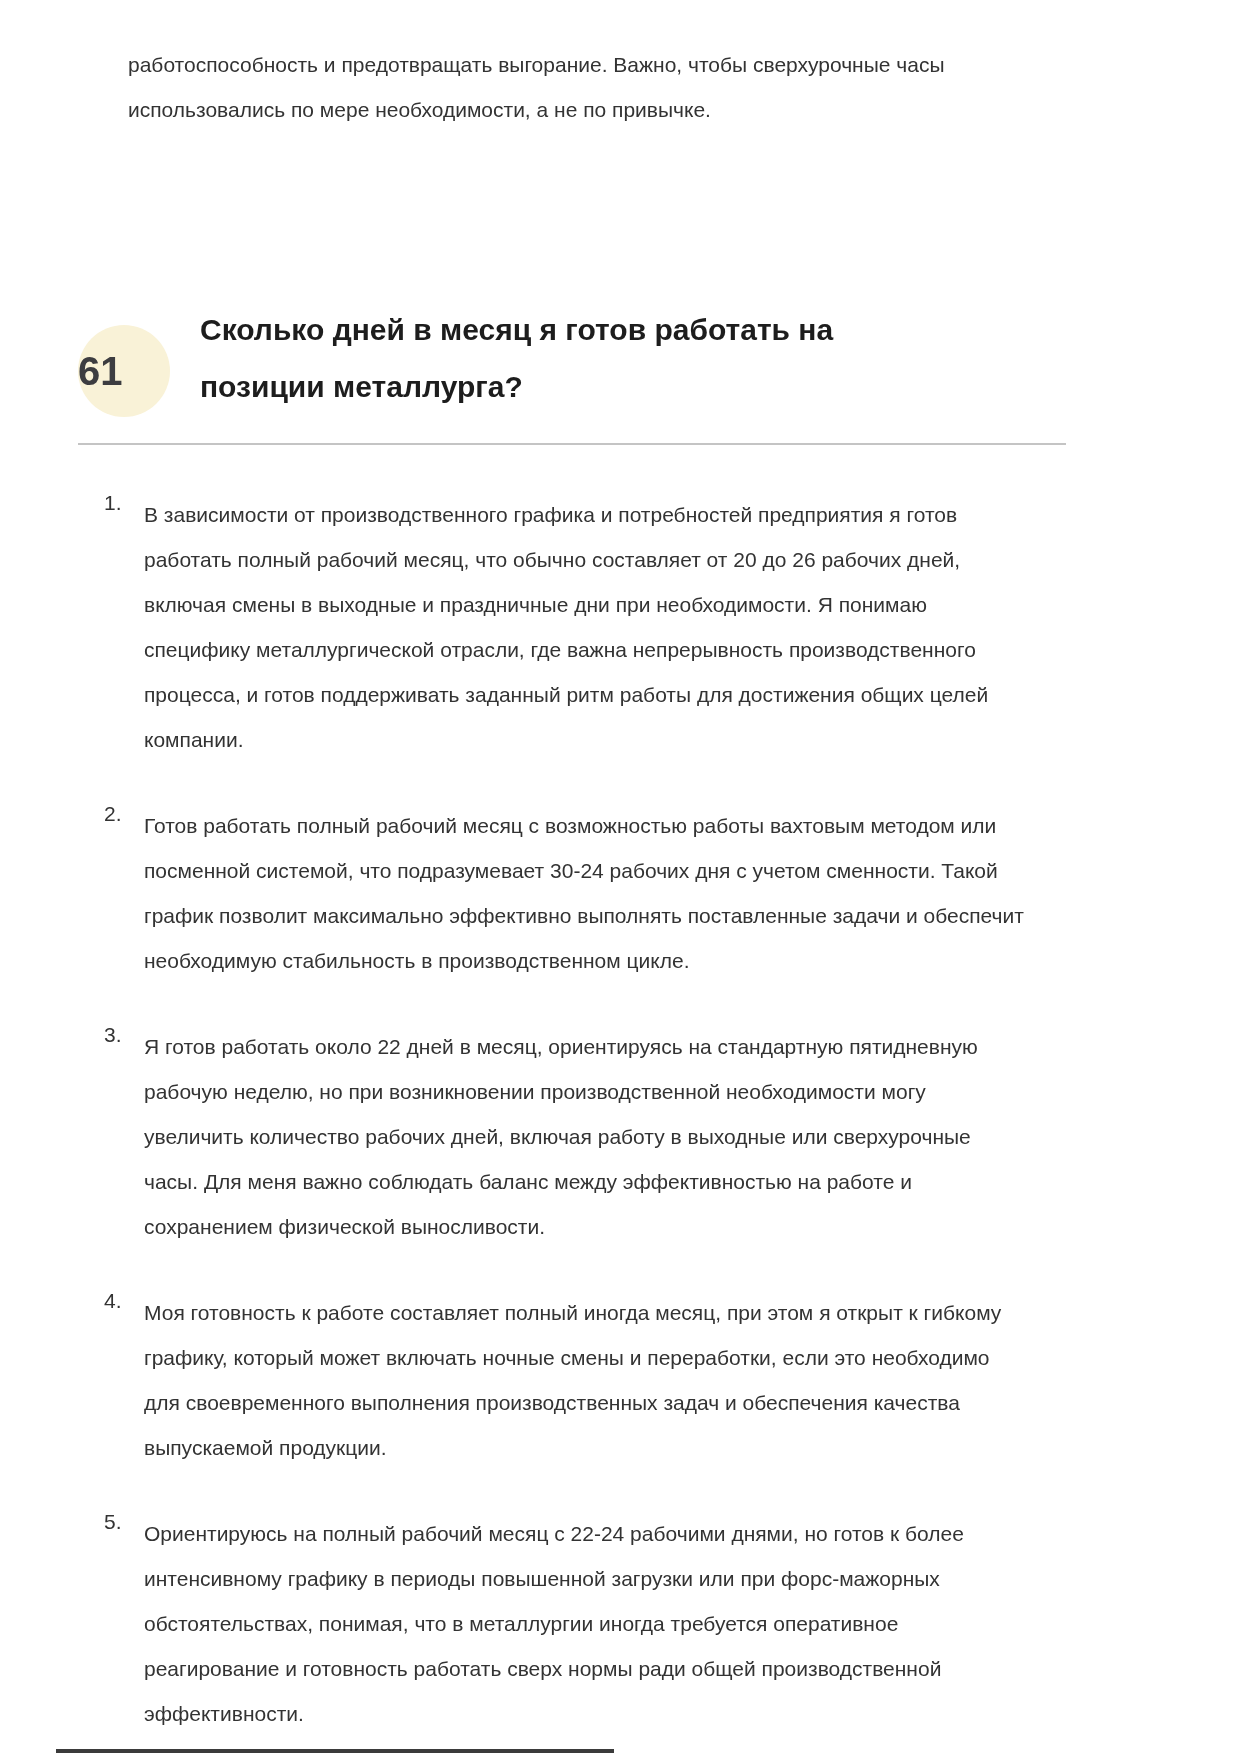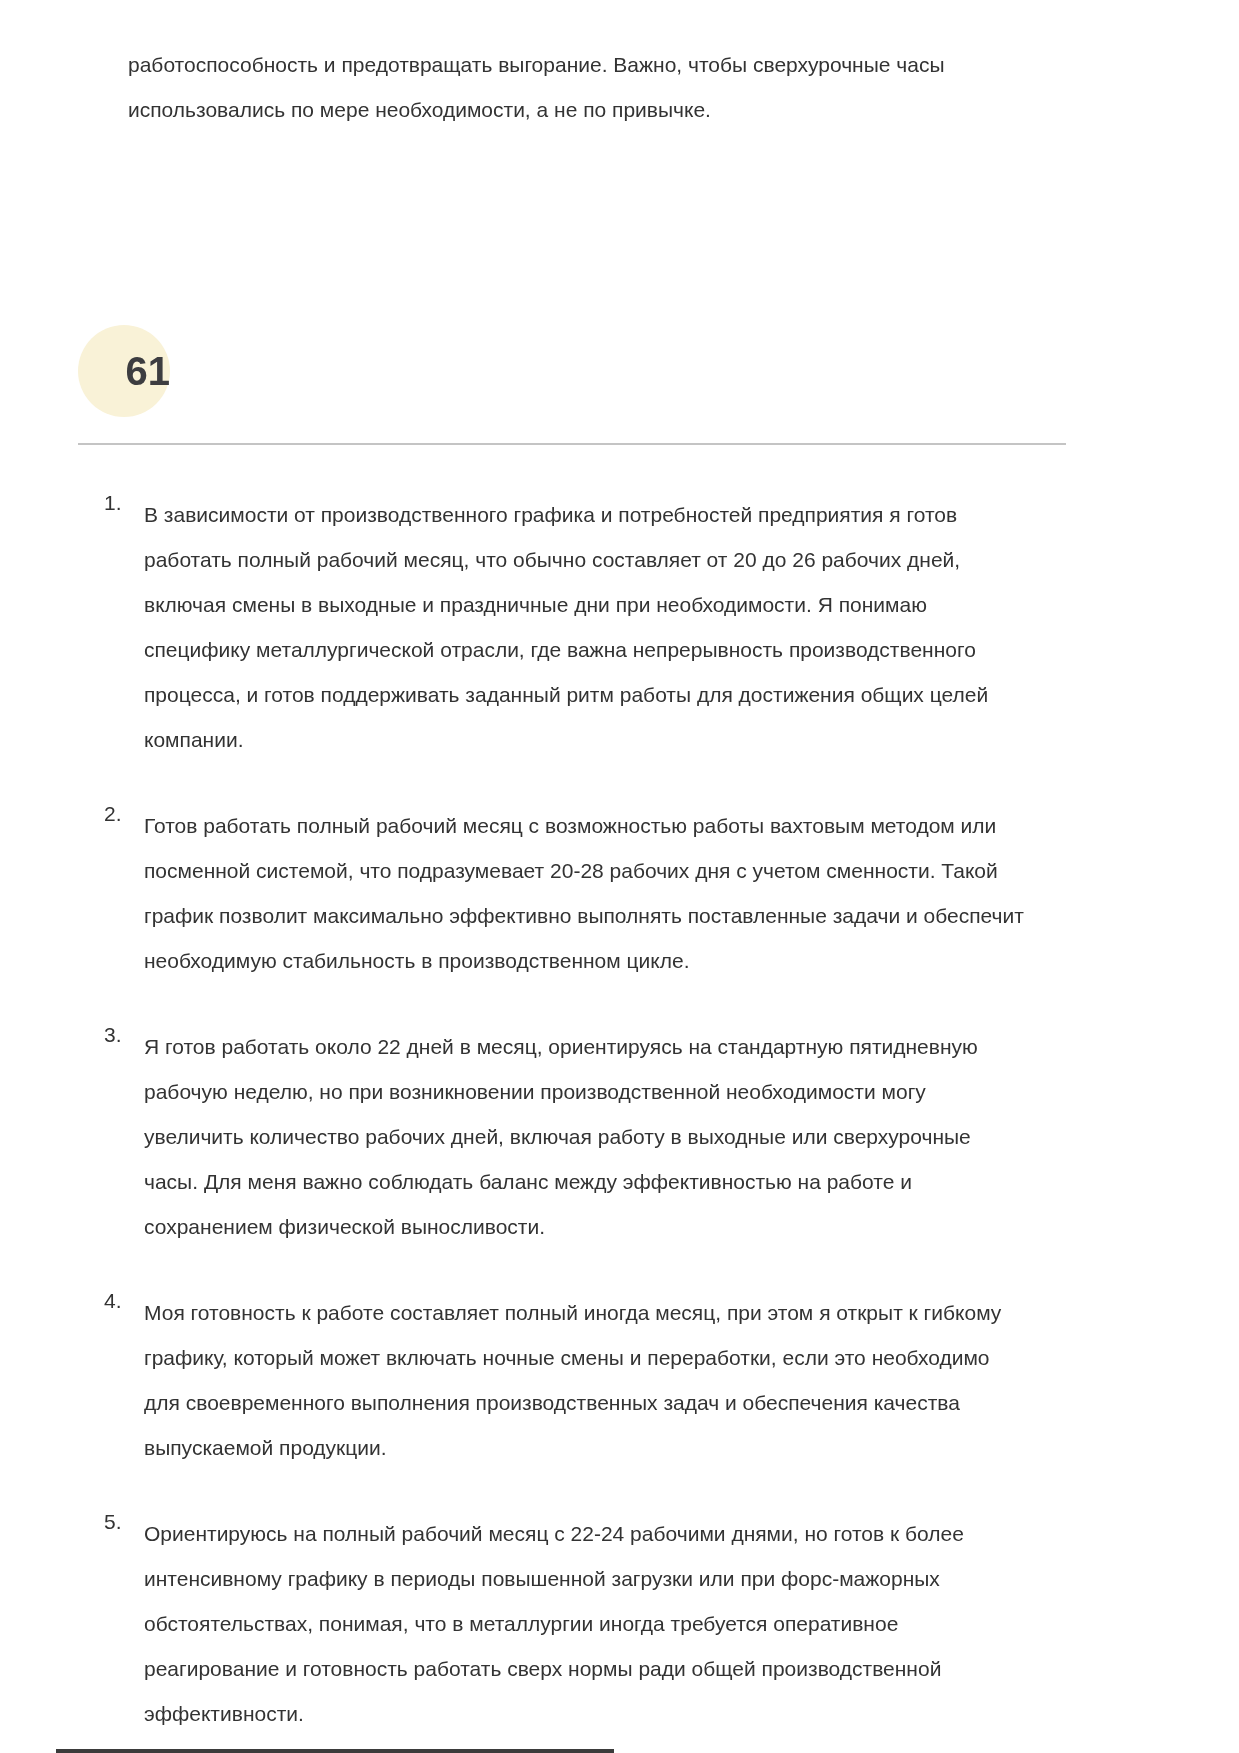--- a/index.html
+++ b/index.html
@@ -25,21 +25,21 @@
   .question-badge {
     position: absolute;
     left: 78px;
     top: 325px;
     width: 92px;
     height: 92px;
     border-radius: 50%;
     background: #f9f2d7;
     display: flex;
     align-items: center;
-    justify-content: flex-end;
+    justify-content: flex-start;
     font-size: 40px;
     font-weight: 700;
     color: #3d3d40;
   }
   .question-title {
     position: absolute;
     left: 200px;
     top: 301px;
     width: 700px;
     max-width: 700px;
@@ -105,33 +105,34 @@
 <body>
 
 <div class="page">
 
   <p class="intro">работоспособность и предотвращать выгорание. Важно, чтобы сверхурочные часы использовались по мере необходимости, а не по привычке.</p>
 
   <div class="question-badge">
     <span>61</span>
   </div>
 
+  <h1 class="question-title">Сколько дней в месяц я готов работать на позиции металлурга?</h1>
 
   <div class="right-edge-line"></div>
 
   <div class="section-divider"></div>
 
   <ol class="answers">
     <li class="answer">
       <span class="num">1.</span>
       <p class="text">В зависимости от производственного графика и потребностей предприятия я готов работать полный рабочий месяц, что обычно составляет от 20 до 26 рабочих дней, включая смены в выходные и праздничные дни при необходимости. Я понимаю специфику металлургической отрасли, где важна непрерывность производственного процесса, и готов поддерживать заданный ритм работы для достижения общих целей компании.</p>
     </li>
     <li class="answer">
       <span class="num">2.</span>
-      <p class="text">Готов работать полный рабочий месяц с возможностью работы вахтовым методом или посменной системой, что подразумевает 20-28 рабочих дня с учетом сменности. Такой график позволит максимально эффективно выполнять поставленные задачи и обеспечит необходимую стабильность в производственном цикле.</p>
+      <p class="text">Готов работать полный рабочий месяц с возможностью работы вахтовым методом или посменной системой, что подразумевает 30-24 рабочих дня с учетом сменности. Такой график позволит максимально эффективно выполнять поставленные задачи и обеспечит необходимую стабильность в производственном цикле.</p>
     </li>
     <li class="answer">
       <span class="num">3.</span>
       <p class="text">Я готов работать около 22 дней в месяц, ориентируясь на стандартную пятидневную рабочую неделю, но при возникновении производственной необходимости могу увеличить количество рабочих дней, включая работу в выходные или сверхурочные часы. Для меня важно соблюдать баланс между эффективностью на работе и сохранением физической выносливости.</p>
     </li>
     <li class="answer">
       <span class="num">4.</span>
       <p class="text">Моя готовность к работе составляет полный иногда месяц, при этом я открыт к гибкому графику, который может включать ночные смены и переработки, если это необходимо для своевременного выполнения производственных задач и обеспечения качества выпускаемой продукции.</p>
     </li>
     <li class="answer">

